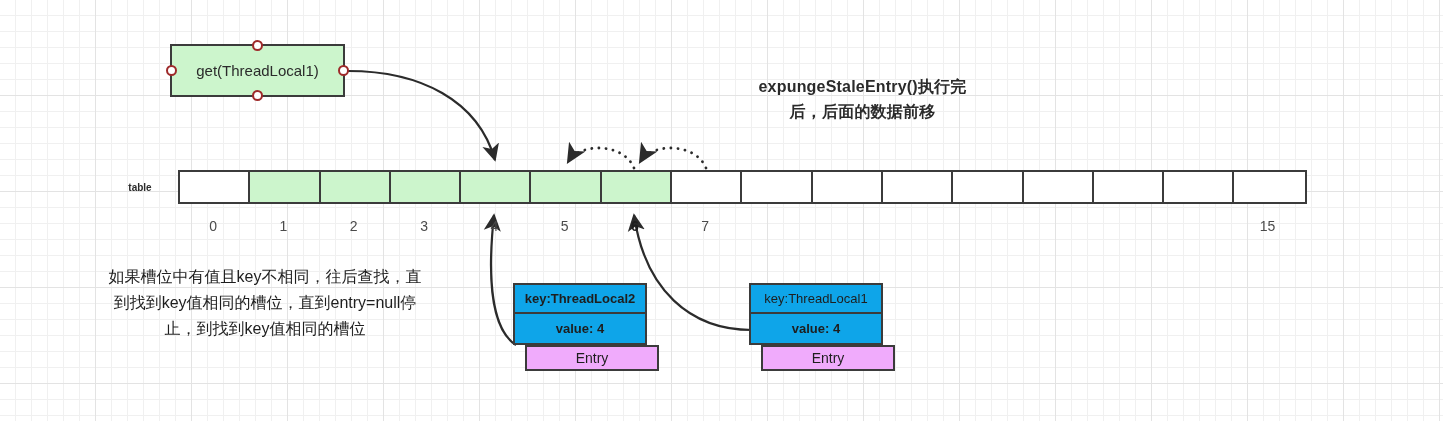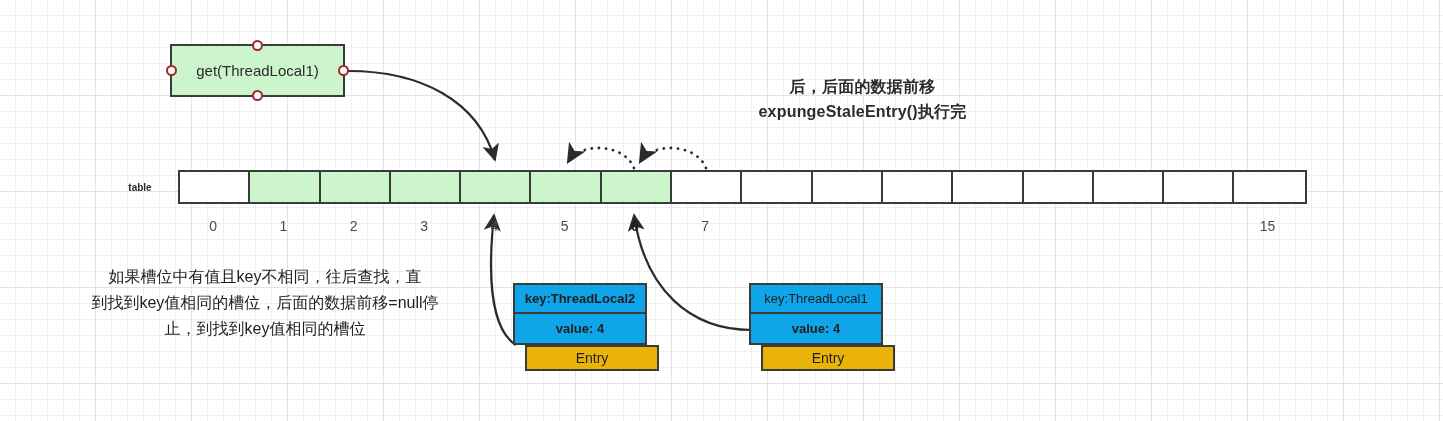--- a/index.html
+++ b/index.html
@@ -78,21 +78,21 @@
     width:134px;border:2px solid #3b3b3b;box-sizing:border-box;
     background:#0ea5e9;
   }
   .entry-kv .krow,.entry-kv .vrow{
     height:29px;display:flex;align-items:center;justify-content:center;
     font-size:13px;color:#1e1e1e;box-sizing:border-box;
   }
   .entry-kv .krow{border-bottom:2px solid #3b3b3b;}
   .entry-foot{
     width:134px;height:26px;border:2px solid #3b3b3b;box-sizing:border-box;
-    background:#eab308;display:flex;align-items:center;justify-content:center;
+    background:#f0abfc;display:flex;align-items:center;justify-content:center;
     font-size:14px;color:#1e1e1e;
   }
   .b{font-weight:bold;}
 
   #entry-left{left:513px;top:283px;}
   #entry-left .entry-foot{margin-left:12px;}
   #entry-right{left:749px;top:283px;}
   #entry-right .entry-foot{margin-left:12px;}
 
   svg#wires{position:absolute;left:0;top:0;width:1443px;height:421px;overflow:visible;}
@@ -124,22 +124,22 @@
 
   <div class="abs" id="get-node">
     <span>get(ThreadLocal1)</span>
     <span class="port left"></span>
     <span class="port right"></span>
     <span class="port top"></span>
     <span class="port bottom"></span>
   </div>
 
   <div class="abs" id="title">
+    <div>expungeStaleEntry()执行完</div>
     <div>后，后面的数据前移</div>
-    <div>expungeStaleEntry()执行完</div>
   </div>
 
   <div class="abs" id="table-label">table</div>
 
   <div class="abs" id="table-row">
       <div class="cell"></div>
       <div class="cell filled"></div>
       <div class="cell filled"></div>
       <div class="cell filled"></div>
       <div class="cell filled"></div>
@@ -170,21 +170,21 @@
       <div class="idx"></div>
       <div class="idx"></div>
       <div class="idx"></div>
       <div class="idx"></div>
       <div class="idx"></div>
       <div class="idx">15</div>
     </div>
 
   <div class="abs" id="left-note">
     <div>如果槽位中有值且key不相同，往后查找，直</div>
-    <div>到找到key值相同的槽位，后面的数据前移=null停</div>
+    <div>到找到key值相同的槽位，直到entry=null停</div>
     <div>止，到找到key值相同的槽位</div>
   </div>
 
   <div class="abs entry-box" id="entry-left">
     <div class="entry-kv">
       <div class="krow b">key:ThreadLocal2</div>
       <div class="vrow b">value: 4</div>
     </div>
     <div class="entry-foot">Entry</div>
   </div>

